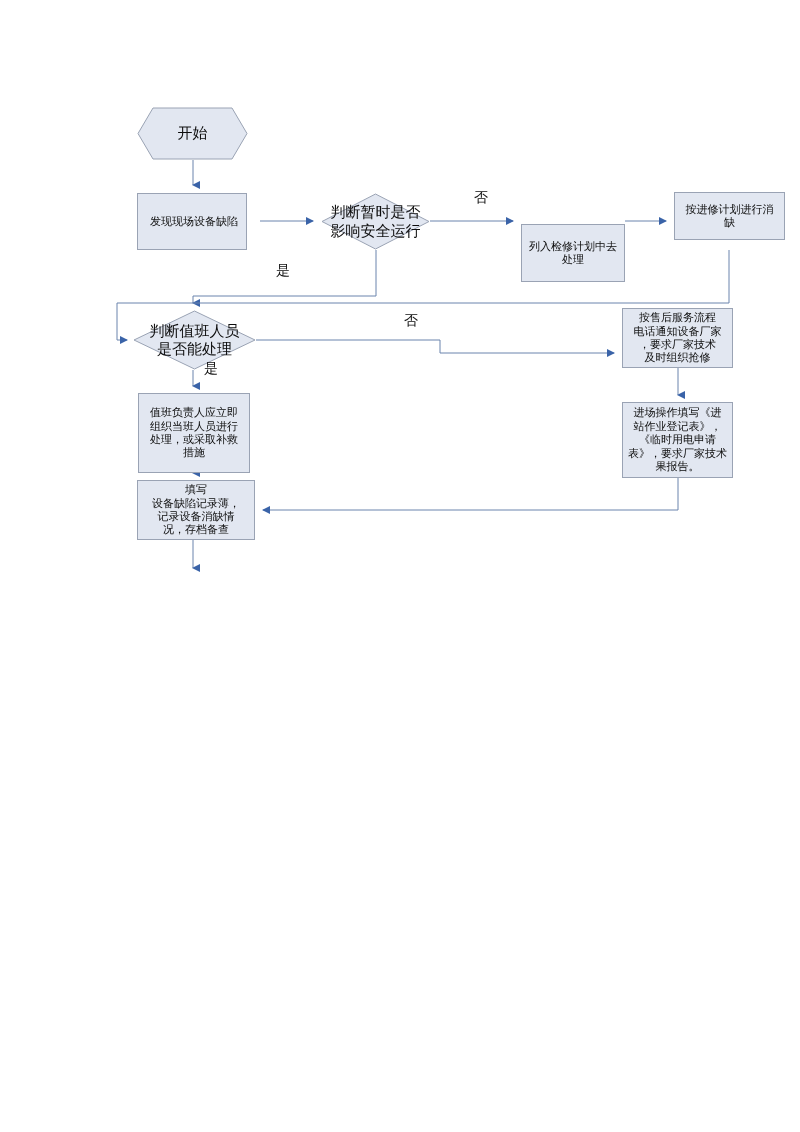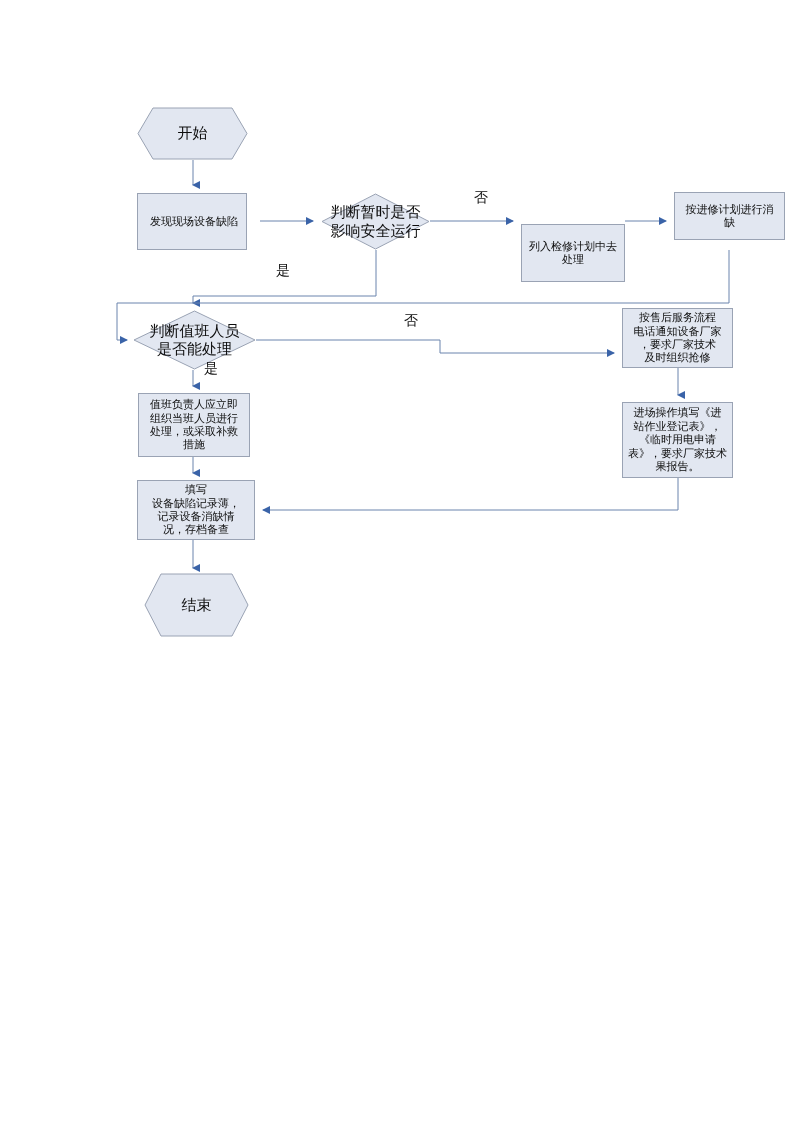--- a/index.html
+++ b/index.html
@@ -149,21 +149,21 @@
 是否能处理</span>
   </div>
 
   <div class="node rect" style="left:622px; top:308px; width:111px; height:60px;">
     <span>按售后服务流程
 电话通知设备厂家
 ，要求厂家技术
 及时组织抢修</span>
   </div>
 
-  <div class="node rect" style="left:138px; top:393px; width:112px; height:64px;">
+  <div class="node rect" style="left:138px; top:393px; width:112px; height:80px;">
     <span>值班负责人应立即
 组织当班人员进行
 处理，或采取补救
 措施</span>
   </div>
 
   <div class="node rect" style="left:622px; top:402px; width:111px; height:76px;">
     <span>进场操作填写《进
 站作业登记表》，
 《临时用电申请
@@ -171,25 +171,19 @@
 果报告。</span>
   </div>
 
   <div class="node rect" style="left:137px; top:480px; width:118px; height:60px;">
     <span>填写
 设备缺陷记录薄，
 记录设备消缺情
 况，存档备查</span>
   </div>
 
-  <div class="node shape" style="left:144px; top:573px; width:105px; height:64px;">
-    <svg viewBox="0 0 105 64" preserveAspectRatio="none">
-      <polygon points="17,1 88,1 104,32 88,63 17,63 1,32" fill="#e2e7f1" stroke="#9aa3b4" stroke-width="1"></polygon>
-    </svg>
-    <span class="lbl">结束</span>
-  </div>
 
   <div class="edge-label" style="left:474px; top:189px;">否</div>
   <div class="edge-label" style="left:276px; top:262px;">是</div>
   <div class="edge-label" style="left:404px; top:312px;">否</div>
   <div class="edge-label" style="left:204px; top:360px;">是</div>
 
 </div>
 
 </body></html>

